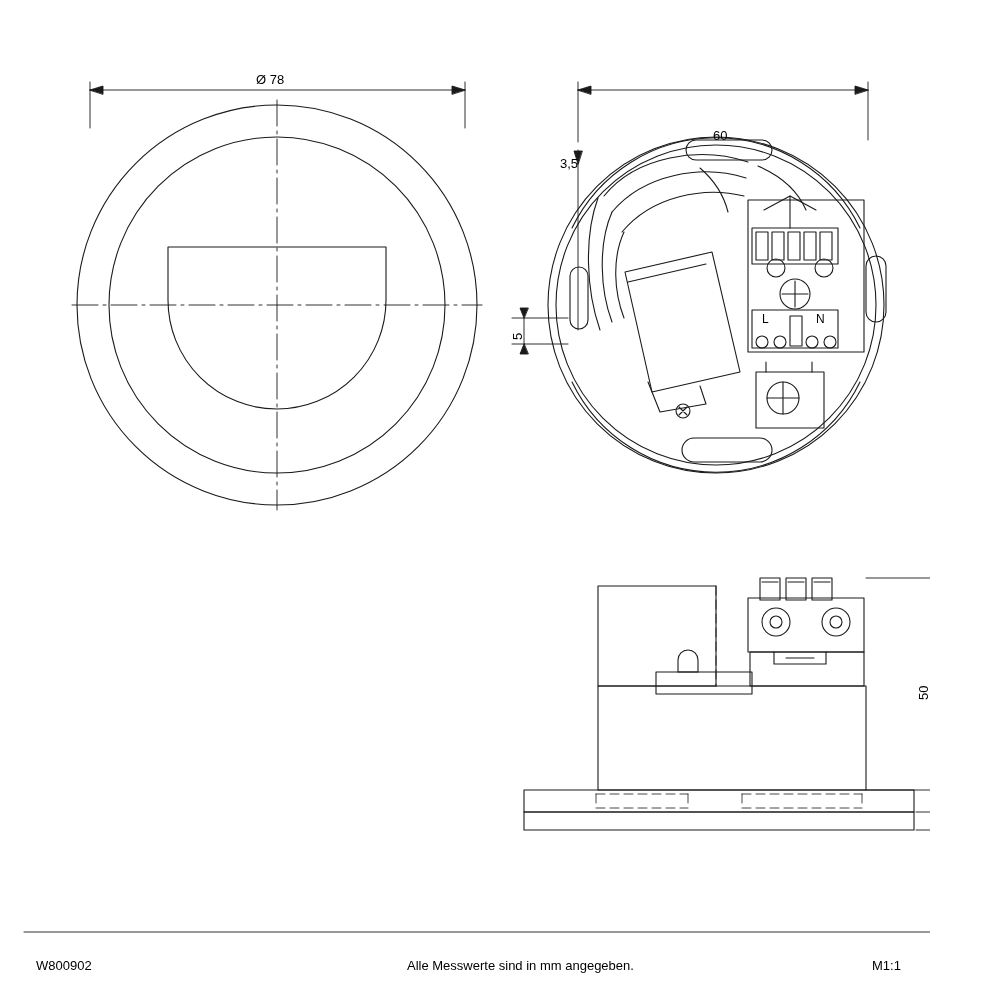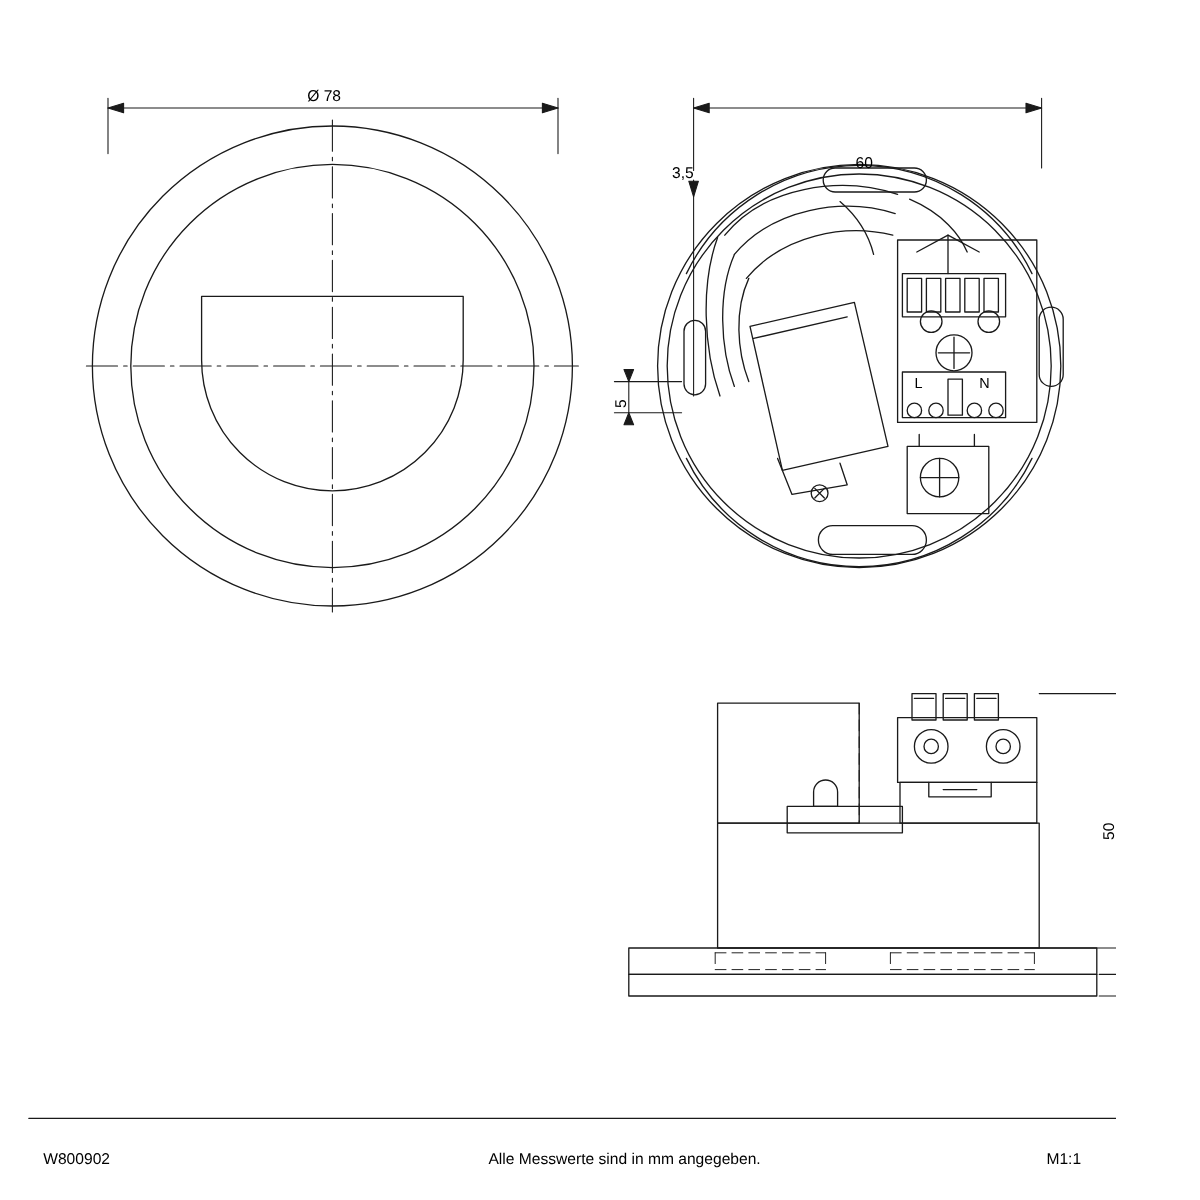--- a/index.html
+++ b/index.html
@@ -195,21 +195,21 @@
       </g>
 
       <line x1="24" y1="932" x2="976" y2="932" stroke-width="0.9"></line>
     </g>
   </svg>
 
   <div class="lbl" style="left:256px;top:72px;">Ø 78</div>
 
   <div class="lbl" style="left:713px;top:84px;margin-top:44px;">60</div>
 
-  <div class="lbl" style="left:560px;top:136px;">3,5</div>
+  <div class="lbl" style="left:560px;top:156px;">3,5</div>
 
   <div class="lbl rot" style="left:510px;top:340px;">5</div>
 
   <div class="lbl small" style="left:762px;top:312px;">L</div>
 
   <div class="lbl small" style="left:816px;top:312px;">N</div>
 
   <div class="lbl rot" style="left:916px;top:700px;">50</div>
 
   <div class="lbl rot" style="left:934px;top:812px;">9</div>

